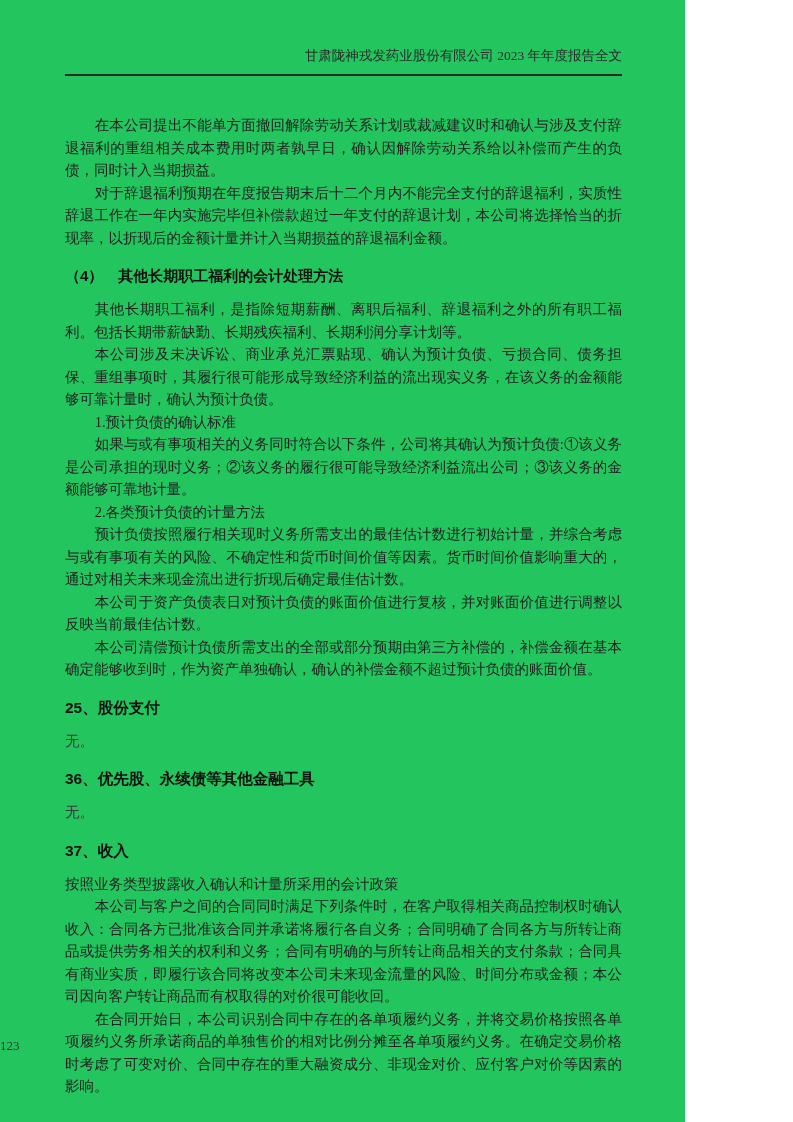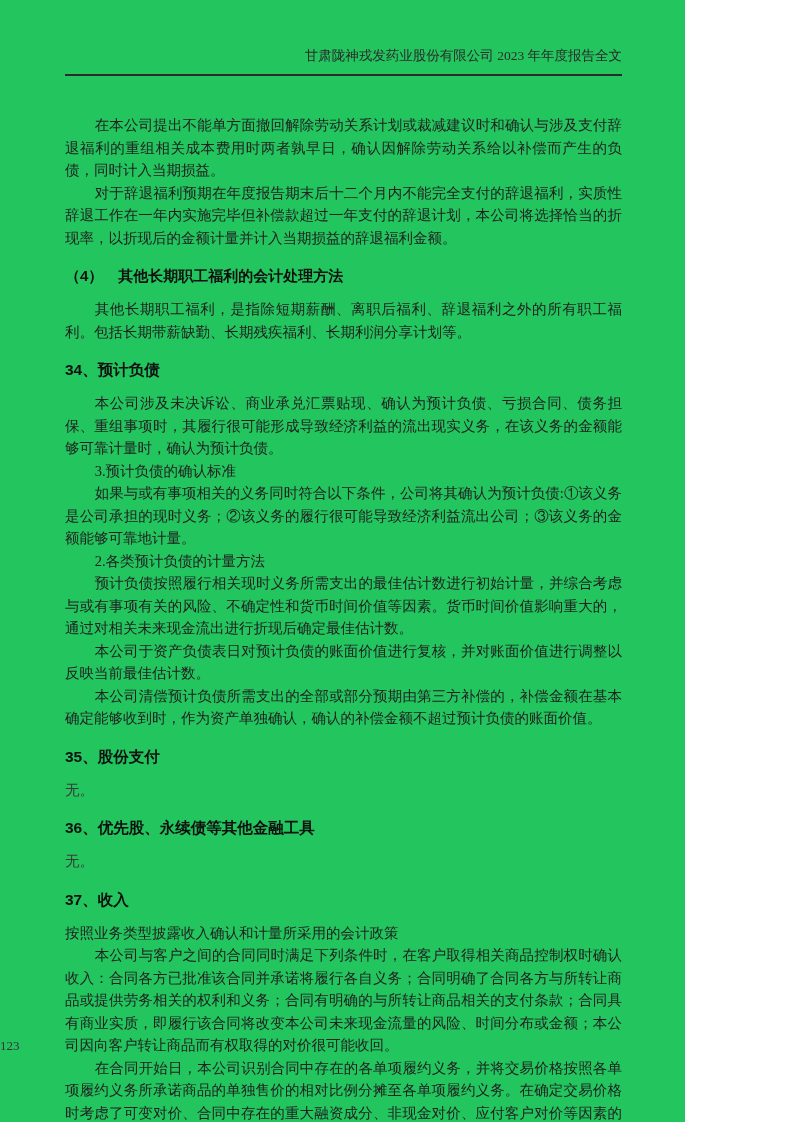--- a/index.html
+++ b/index.html
@@ -68,31 +68,30 @@
 
   <main>
 
     <p>在本公司提出不能单方面撤回解除劳动关系计划或裁减建议时和确认与涉及支付辞退福利的重组相关成本费用时两者孰早日，确认因解除劳动关系给以补偿而产生的负债，同时计入当期损益。</p>
     <p>对于辞退福利预期在年度报告期末后十二个月内不能完全支付的辞退福利，实质性辞退工作在一年内实施完毕但补偿款超过一年支付的辞退计划，本公司将选择恰当的折现率，以折现后的金额计量并计入当期损益的辞退福利金额。</p>
 
     <h3 class="subsection">（4）　其他长期职工福利的会计处理方法</h3>
 
     <p>其他长期职工福利，是指除短期薪酬、离职后福利、辞退福利之外的所有职工福利。包括长期带薪缺勤、长期残疾福利、长期利润分享计划等。</p>
 
-    <h2 class="section">34、预计负债</h2>
 
     <p>本公司涉及未决诉讼、商业承兑汇票贴现、确认为预计负债、亏损合同、债务担保、重组事项时，其履行很可能形成导致经济利益的流出现实义务，在该义务的金额能够可靠计量时，确认为预计负债。</p>
-    <p>3.预计负债的确认标准</p>
+    <p>1.预计负债的确认标准</p>
     <p>如果与或有事项相关的义务同时符合以下条件，公司将其确认为预计负债:①该义务是公司承担的现时义务；②该义务的履行很可能导致经济利益流出公司；③该义务的金额能够可靠地计量。</p>
     <p>2.各类预计负债的计量方法</p>
     <p>预计负债按照履行相关现时义务所需支出的最佳估计数进行初始计量，并综合考虑与或有事项有关的风险、不确定性和货币时间价值等因素。货币时间价值影响重大的，通过对相关未来现金流出进行折现后确定最佳估计数。</p>
     <p>本公司于资产负债表日对预计负债的账面价值进行复核，并对账面价值进行调整以反映当前最佳估计数。</p>
     <p>本公司清偿预计负债所需支出的全部或部分预期由第三方补偿的，补偿金额在基本确定能够收到时，作为资产单独确认，确认的补偿金额不超过预计负债的账面价值。</p>
 
-    <h2 class="section">35、股份支付</h2>
+    <h2 class="section">25、股份支付</h2>
     <p class="none-text">无。</p>
 
     <h2 class="section">36、优先股、永续债等其他金融工具</h2>
     <p class="none-text">无。</p>
 
     <h2 class="section">37、收入</h2>
     <p class="no-indent">按照业务类型披露收入确认和计量所采用的会计政策</p>
     <p>本公司与客户之间的合同同时满足下列条件时，在客户取得相关商品控制权时确认收入：合同各方已批准该合同并承诺将履行各自义务；合同明确了合同各方与所转让商品或提供劳务相关的权利和义务；合同有明确的与所转让商品相关的支付条款；合同具有商业实质，即履行该合同将改变本公司未来现金流量的风险、时间分布或金额；本公司因向客户转让商品而有权取得的对价很可能收回。</p>
     <p>在合同开始日，本公司识别合同中存在的各单项履约义务，并将交易价格按照各单项履约义务所承诺商品的单独售价的相对比例分摊至各单项履约义务。在确定交易价格时考虑了可变对价、合同中存在的重大融资成分、非现金对价、应付客户对价等因素的影响。</p>
 

